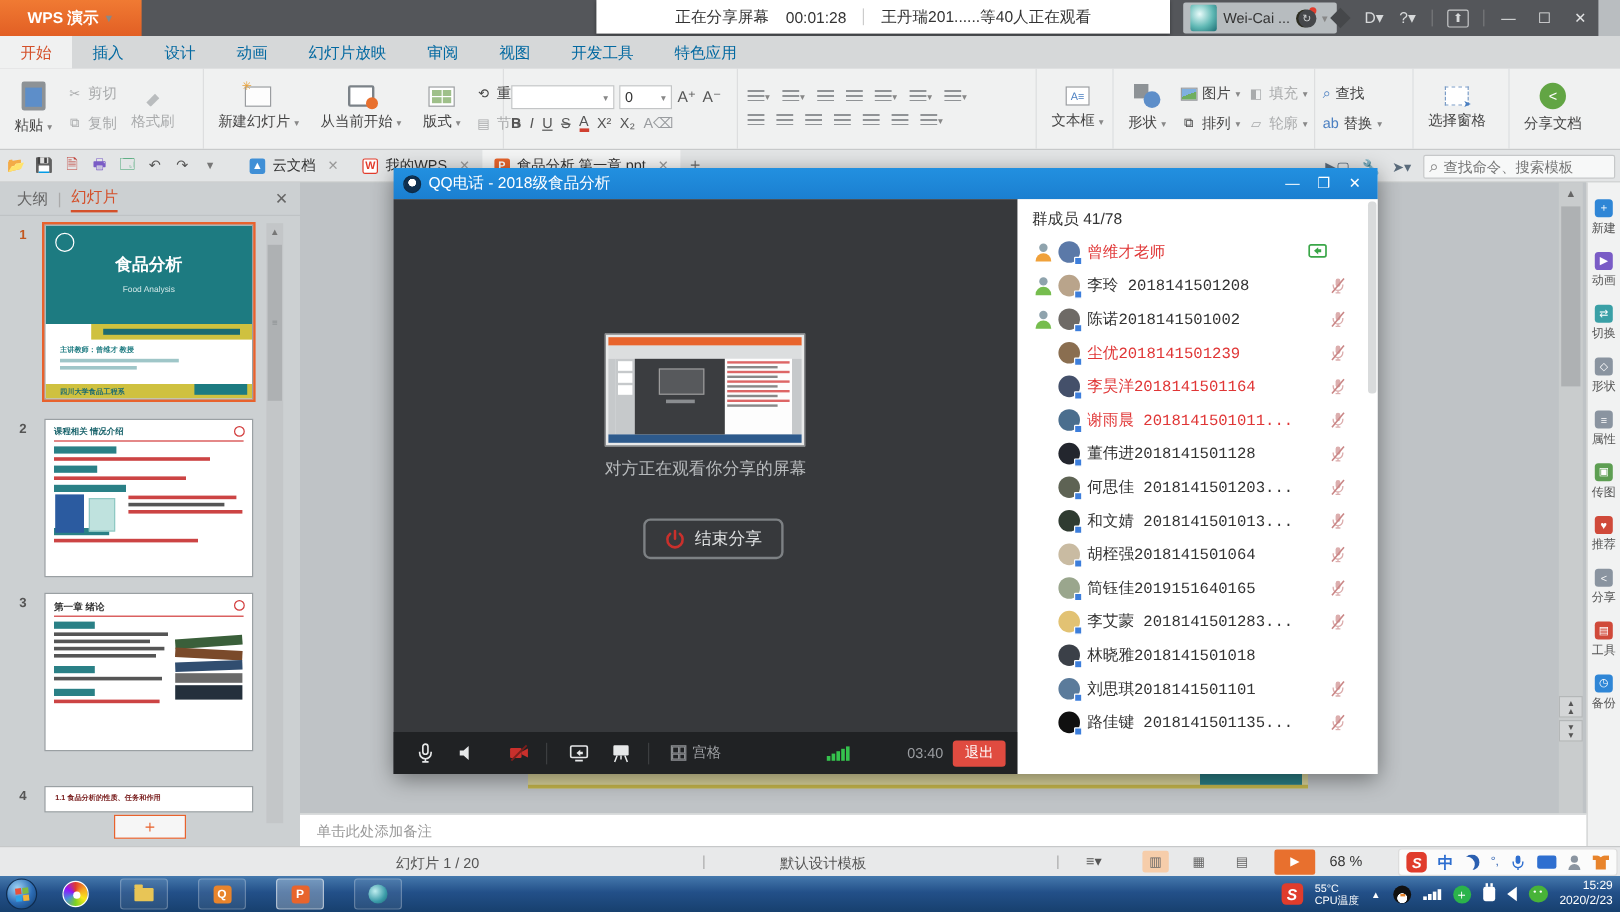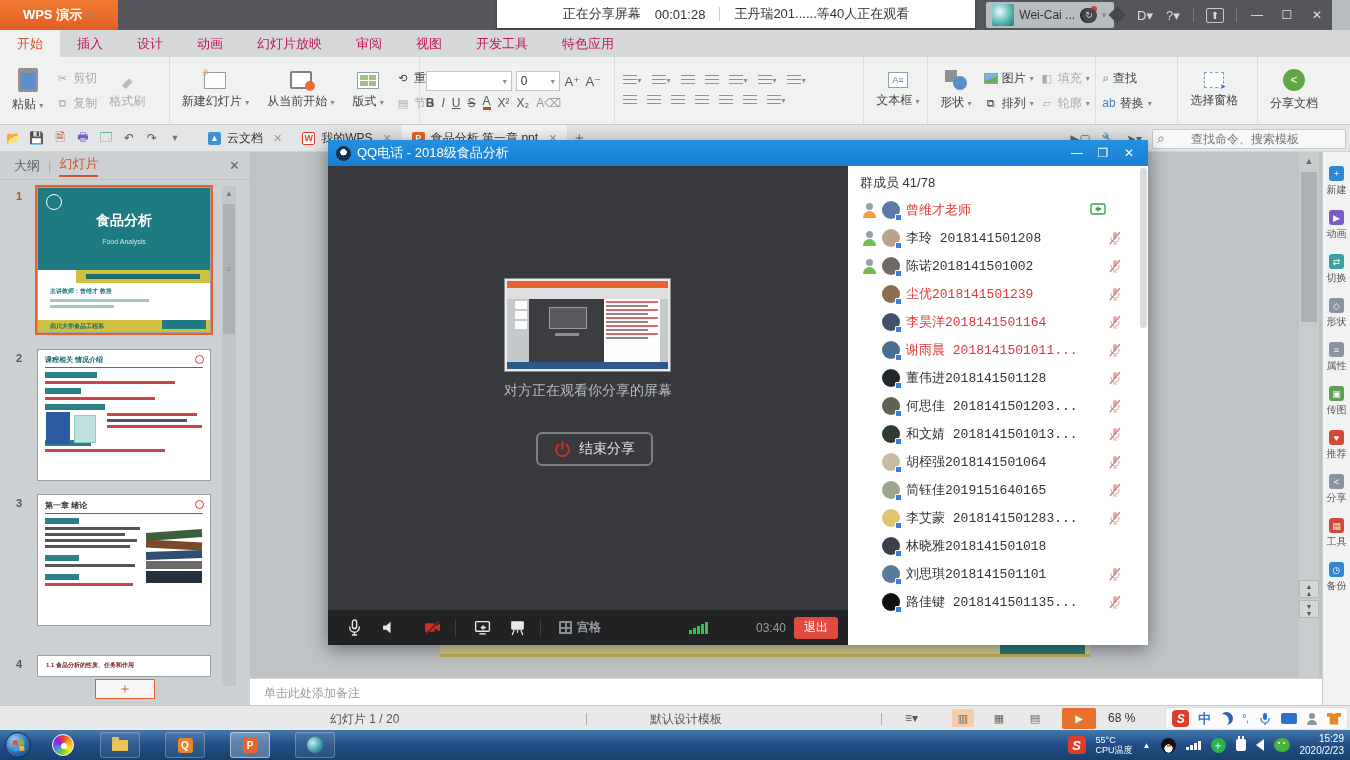--- a/index.html
+++ b/index.html
@@ -33,21 +33,21 @@
   .dia-ic { width:12px; height:12px; background:#45474a; transform:rotate(45deg); }
   #tb-icons .sep { width:1px; height:14px; background:#78797c; }
   .upload-box { width:18px; height:15px; border:1px solid #c7c9ca; border-radius:2px; font-size:10px;
     display:flex; align-items:center; justify-content:center; color:#d7d9da; }
   #win-controls { position:absolute; right:0; top:0; height:30px; display:flex; }
   #win-controls span { width:30px; height:30px; display:flex; align-items:center; justify-content:center;
     color:#e3e4e5; font-size:12px; }
 
   
   #tabsrow { position:absolute; left:0; top:30px; width:1350px; height:27px; background:#d6d8d9; display:flex; }
-  .rtab { height:27px; padding:0 17px; display:flex; align-items:center; font-size:13px; color:#be185d; }
+  .rtab { height:27px; padding:0 17px; display:flex; align-items:center; font-size:13px; color:#0369a1; }
   .rtab.active { background:#f0f1f1; color:#d4502a; }
 
   
   #ribbon { position:absolute; left:0; top:57px; width:1350px; height:68px; background:#f0f1f1;
     border-bottom:1px solid #c8cacb; display:flex; }
   .rgroup { height:100%; border-right:1px solid #dddedf; display:flex; align-items:center; padding:4px 6px; gap:6px; }
   .stackbtn { display:flex; flex-direction:column; align-items:center; justify-content:center; gap:4px;
     font-size:12px; color:#444; padding:0 6px; height:56px; }
   .stackbtn .lbl { white-space:nowrap; }
   .gray { color:#a9abac !important; }
@@ -96,22 +96,22 @@
     color:#fff; font-size:9px; font-weight:bold; }
   .dt-cloud { background:#3f8fd6; }
   .dt-wps-w { background:#fff; color:#e23c2c !important; border:1px solid #e23c2c; }
   .dt-ppt { background:#e8642c; }
   .doctab .x { color:#999; font-size:11px; margin-left:4px; }
   .newtab-btn { width:24px; height:27px; display:flex; align-items:center; justify-content:center; color:#666;
     font-size:14px; }
   #quick-right { position:absolute; right:0; top:0; height:27px; display:flex; align-items:center; gap:10px;
     padding-right:4px; }
   #quick-right .qri { color:#5a6b7b; font-size:12px; }
-  #cmd-search { width:194px; height:20px; border:1px solid #c6c8c9; background:#f7f8f8; border-radius:2px;
-    font-size:12px; color:#a21caf; padding-left:38px; outline:none; }
+  #cmd-search { width:160px; height:20px; border:1px solid #c6c8c9; background:#f7f8f8; border-radius:2px;
+    font-size:12px; color:#a21caf; padding-left:16px; outline:none; }
   #search-wrap { position:relative; }
   #search-wrap::before { content:"⌕"; position:absolute; left:5px; top:1px; color:#888; font-size:14px; }
 
   
   #slides-panel { position:absolute; left:0; top:152px; width:250px; height:553px; background:#ccd0d2; }
   #panel-header { position:absolute; left:0; top:0; width:100%; height:28px; border-bottom:1px solid #bfc3c5;
     display:flex; align-items:center; font-size:13px; }
   #panel-header .ph-outline { color:#666; margin-left:14px; }
   #panel-header .ph-div { color:#aaa; margin:0 8px; }
   #panel-header .ph-slides { color:#d4502a; border-bottom:2px solid #d4502a; padding-bottom:2px; }
@@ -295,21 +295,21 @@
   .mini .m-list i:nth-child(even) { background:#888; width:80%; }
   .mini .m-r1 { width:8px; background:#c6c9cb; }
   .mini .m-task { height:7px; background:#2d5a8c; }
   #share-caption { position:absolute; left:0; top:216px; width:520px; text-align:center; color:#b9bcbe;
     font-size:14px; }
   #end-share-btn { position:absolute; left:208px; top:266px; height:34px; padding:0 16px;
     border:2px solid #7d8184; border-radius:6px; display:flex; align-items:center; gap:8px; color:#dfe1e2;
     font-size:14px; background:transparent; }
   #qq-toolbar { position:absolute; left:0; bottom:0; width:520px; height:35px; background:#202224;
     display:flex; align-items:center; }
-  .qt-ic { margin-left:18px; display:flex; align-items:center;font-weight:bold; }
+  .qt-ic { margin-left:18px; display:flex; align-items:center; }
   .qt-sep { width:1px; height:18px; background:#3c3e40; margin-left:14px; }
   .grid-ic { width:13px; height:13px; border:1px solid #8a8d90; display:grid; grid-template-columns:1fr 1fr; }
   .grid-ic i { border:0.5px solid #8a8d90; }
   #grid-label { color:#9a9da0; font-size:12px; margin-left:5px; }
   #qq-right { position:absolute; right:10px; bottom:0; height:35px; display:flex; align-items:center; gap:8px; }
   .callbars { display:flex; align-items:flex-end; gap:1px; }
   .callbars i { width:3px; background:#35c24d; display:block; }
   #call-time { color:#9a9da0; font-size:12px;margin-left:40px; }
   #exit-btn { width:44px; height:22px; background:#e04b40; border-radius:3px; color:#fff; font-size:12px;
     display:flex; align-items:center; justify-content:center; }

